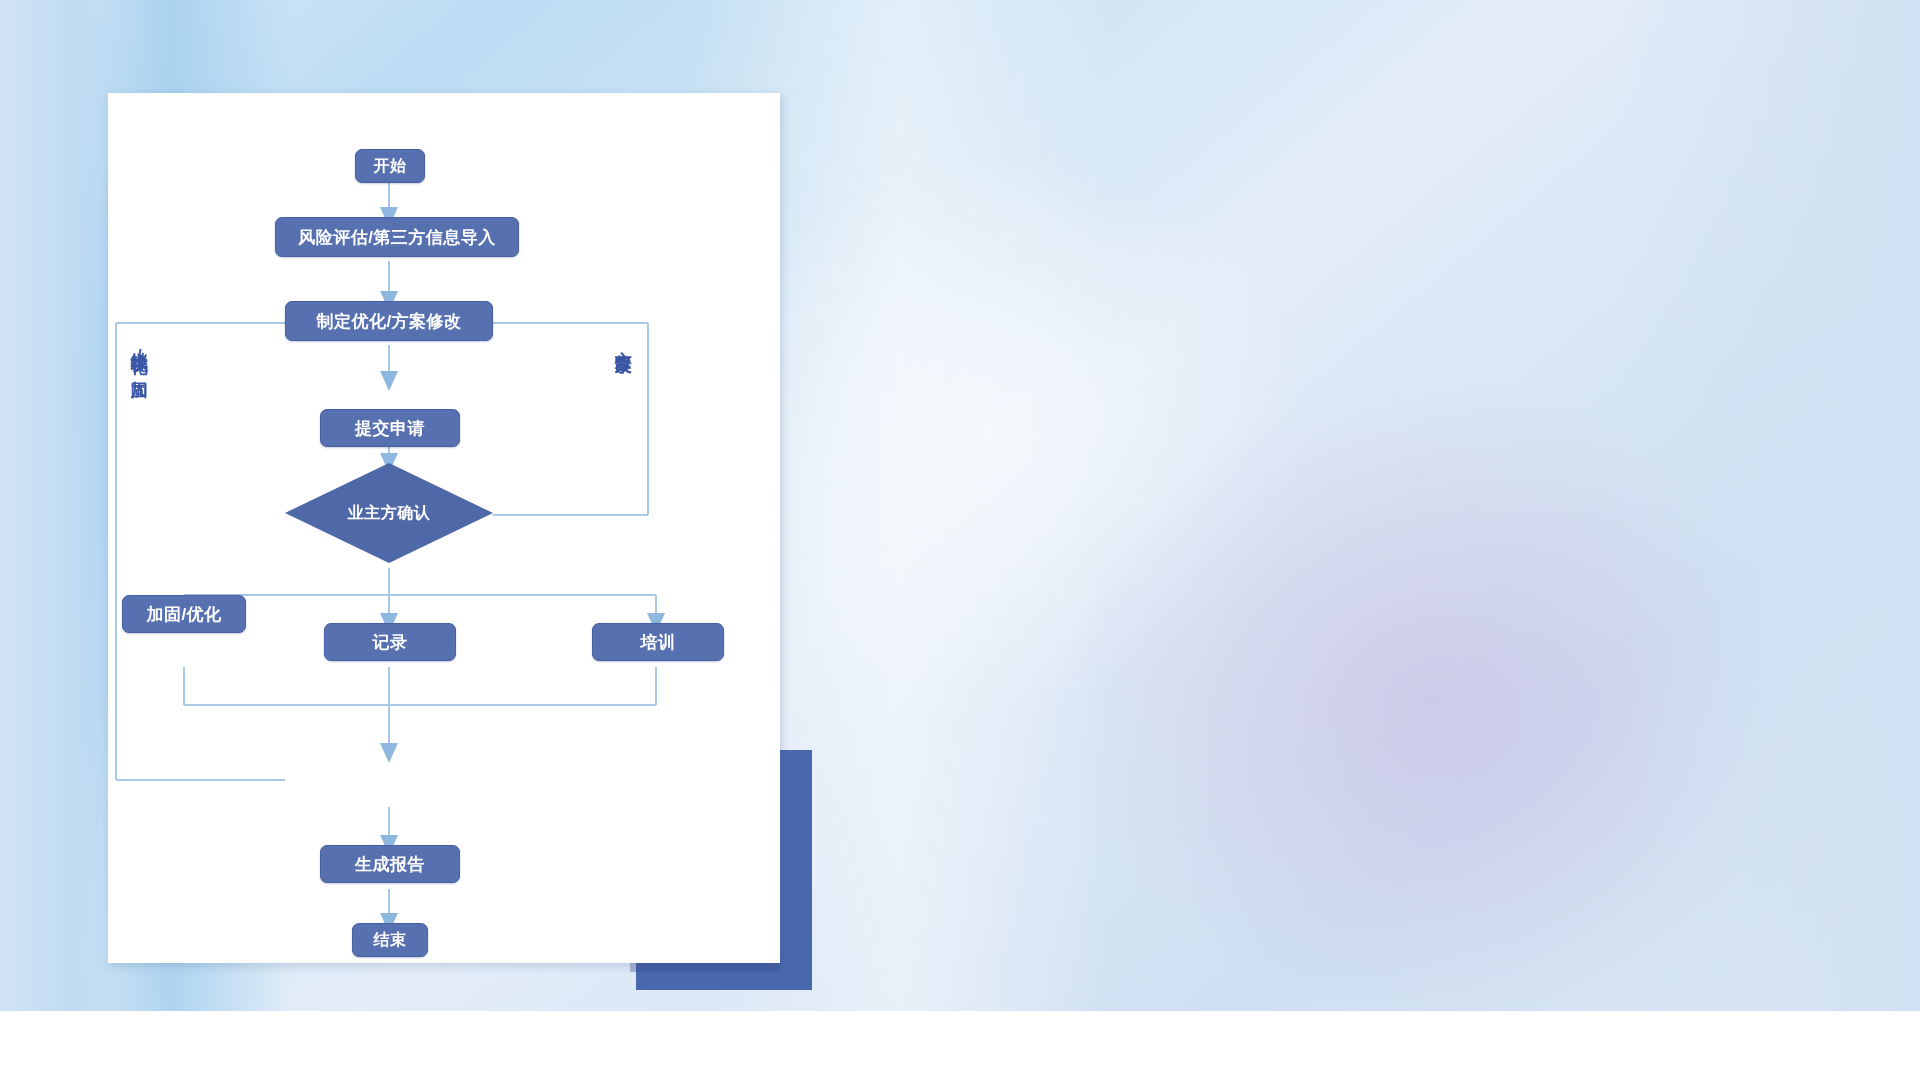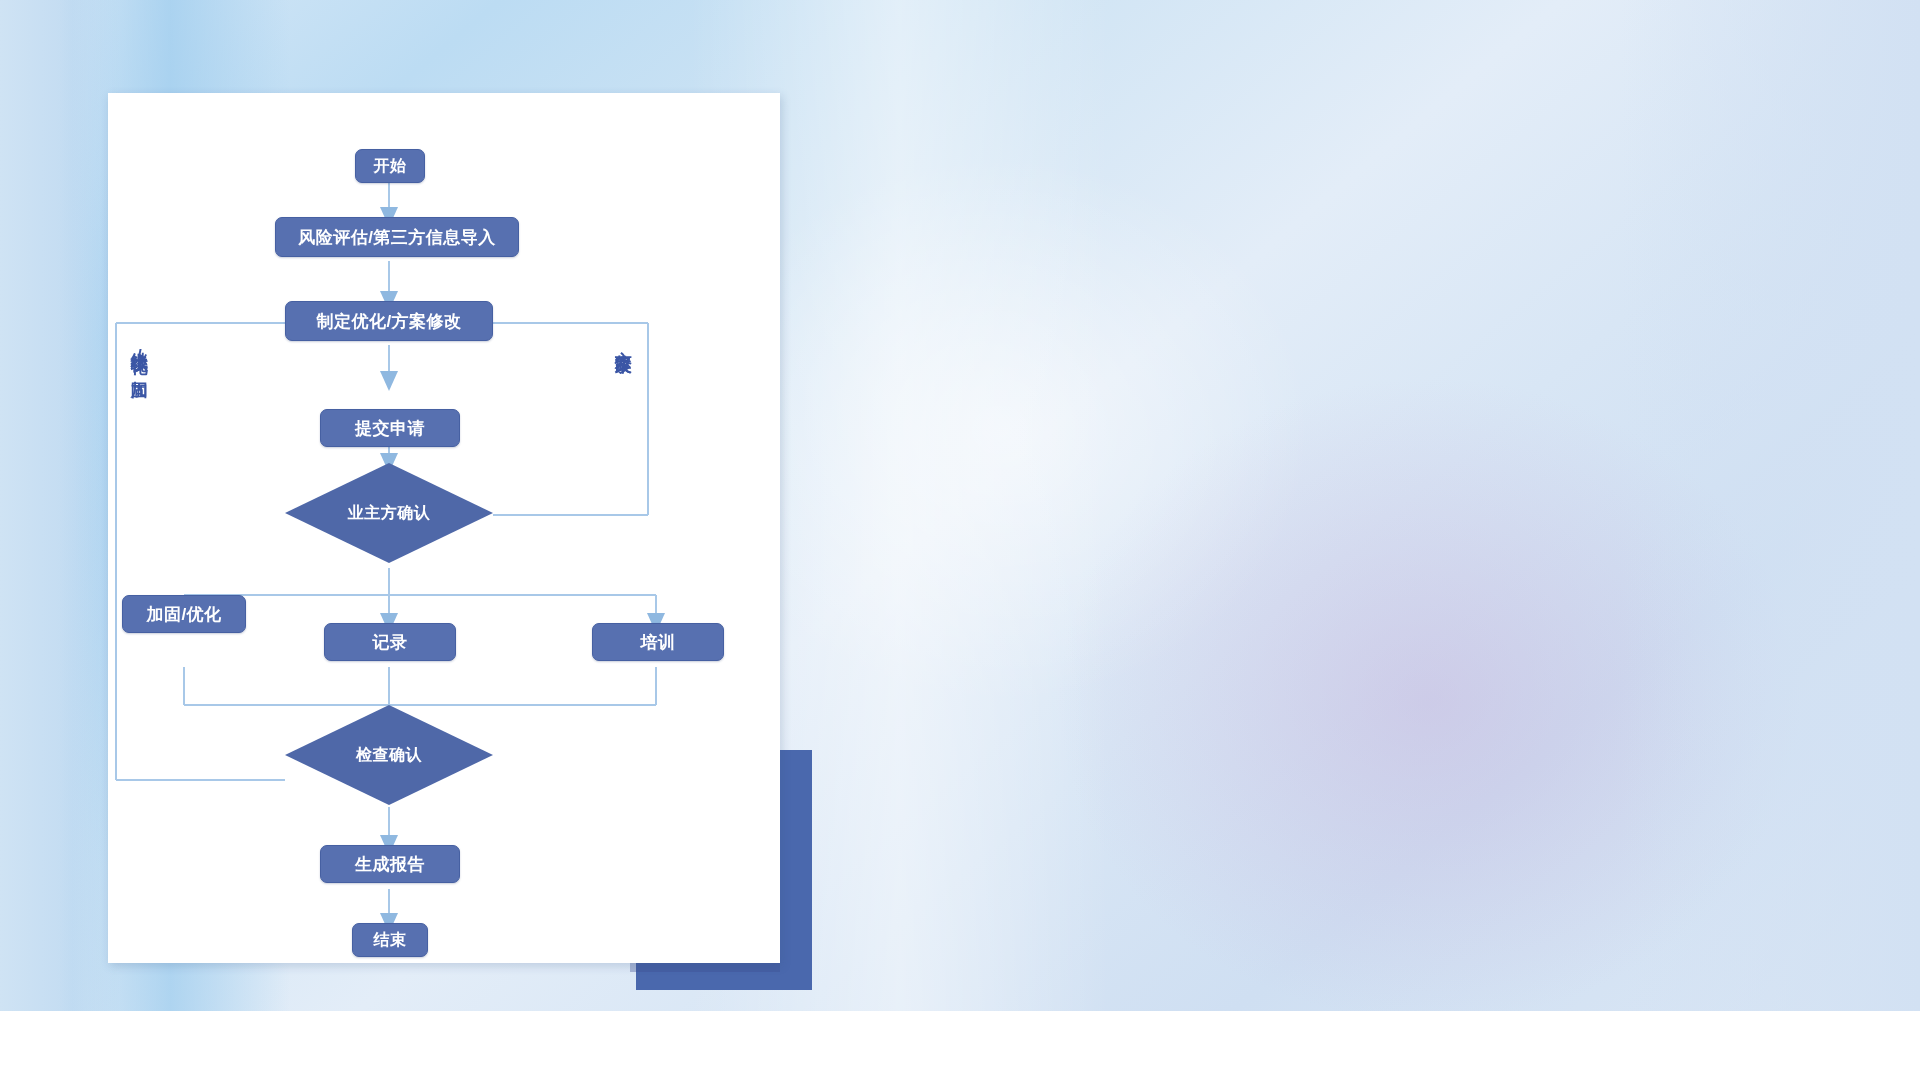--- a/index.html
+++ b/index.html
@@ -190,24 +190,20 @@
       <span class="dshape"></span>
       <span class="dlabel">业主方确认</span>
     </div>
 
     <div class="node" style="left:14px; top:502px; width:124px; height:38px; font-size:17px;">加固/优化</div>
 
     <div class="node" style="left:216px; top:530px; width:132px; height:38px; font-size:17px;">记录</div>
 
     <div class="node" style="left:484px; top:530px; width:132px; height:38px; font-size:17px;">培训</div>
 
-    <div class="decision" style="left:177px; top:612px; width:208px; height:100px; font-size:16px;">
-      <span class="dshape"></span>
-      <span class="dlabel">检查确认</span>
-    </div>
 
     <div class="node" style="left:212px; top:752px; width:140px; height:38px; font-size:17px;">生成报告</div>
 
     <div class="node" style="left:244px; top:830px; width:76px; height:34px; font-size:16px;">结束</div>
 
     <div class="vlabel" style="left:22px; top:245px; height:140px; font-size:17px;">继续优化/加固</div>
 
     <div class="vlabel" style="left:506px; top:245px; height:110px; font-size:17px;">方案修改</div>
   </div>
 

